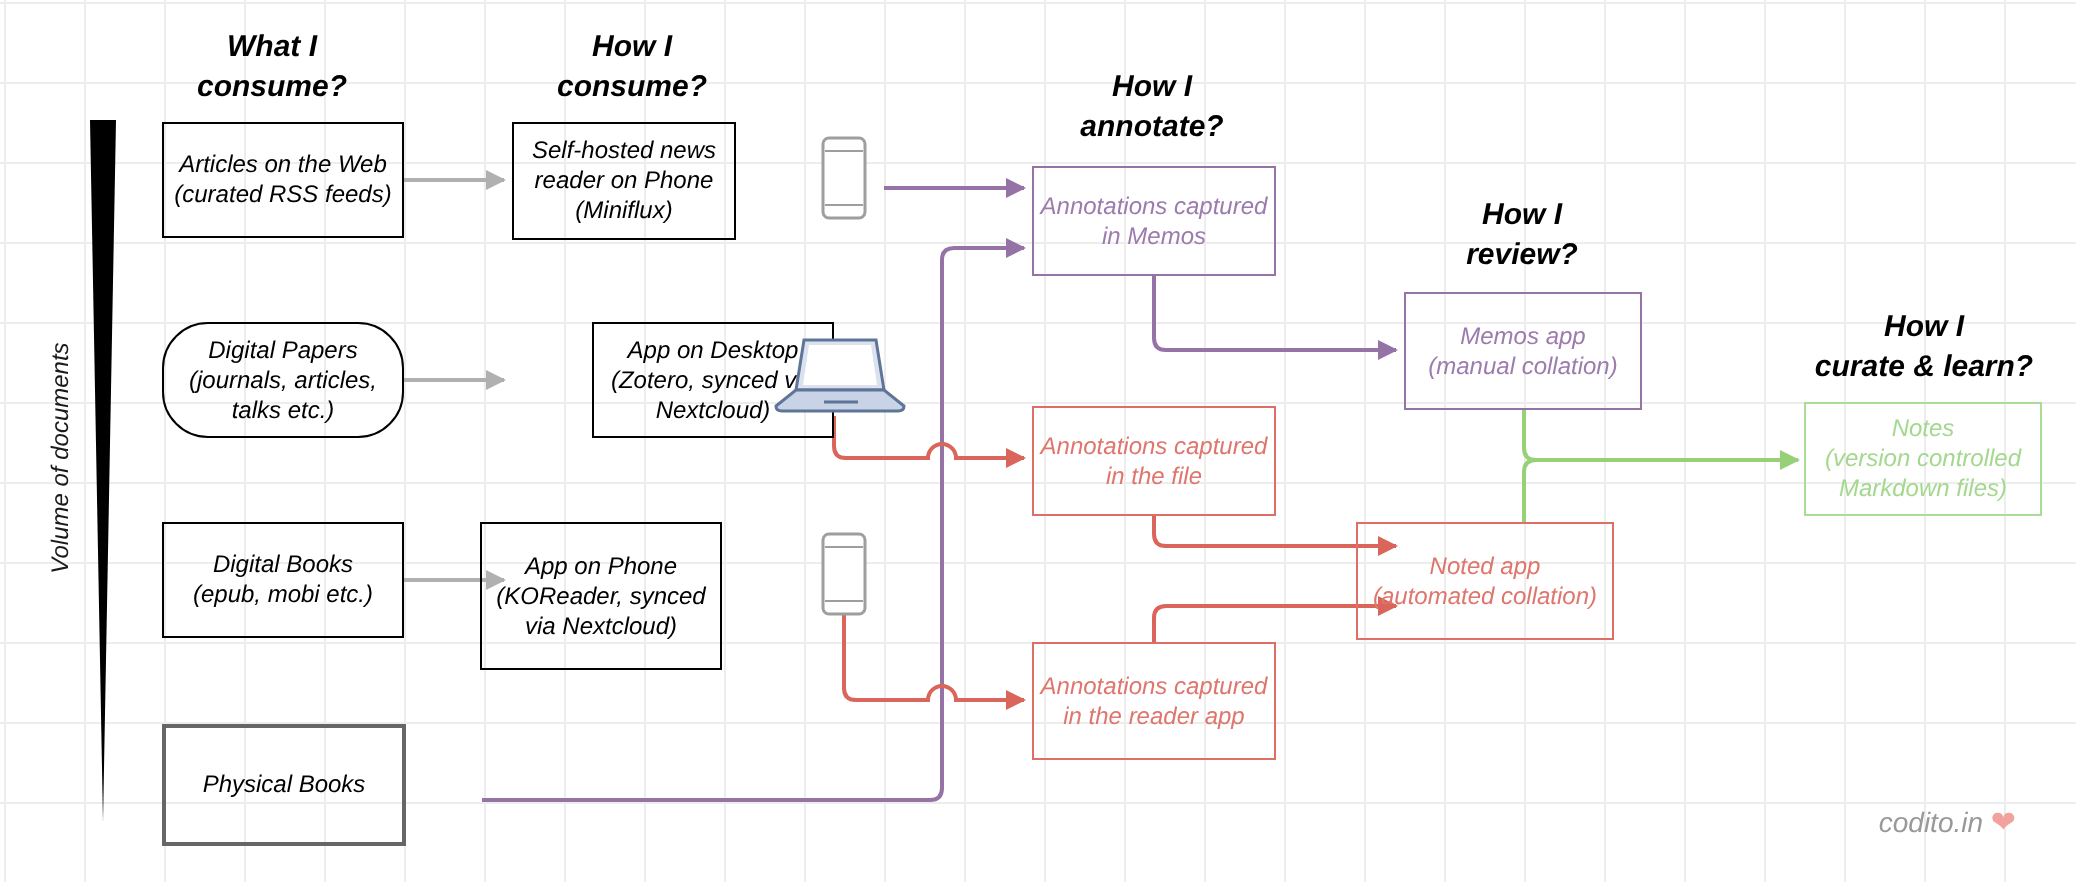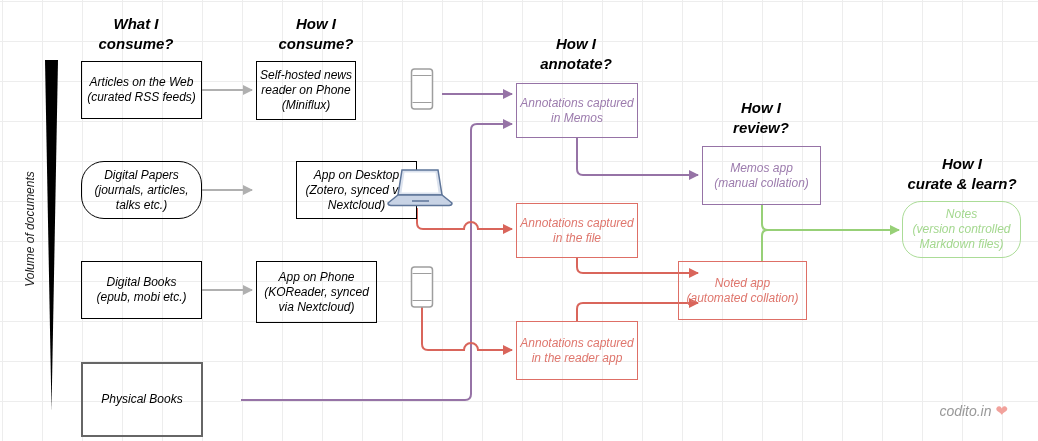--- a/index.html
+++ b/index.html
@@ -21,21 +21,21 @@
     font-size:15px; font-weight:bold; line-height:20px; color:#000;
     white-space:pre-line;
   }
   .box {
     position:absolute; display:flex; align-items:center; justify-content:center;
     text-align:center; font-size:12px; line-height:15px; white-space:pre-line;
     border:1px solid #000; color:#000; background:transparent; padding:2px;
   }
   .box.purple { border-color:#9673a6; color:#9c7bad; }
   .box.red    { border-color:#de6f66; color:#df766d; }
-  .box.green  { border-color:#abdc97; color:#a4d88f;border-radius:19px; }
+  .box.green  { border-color:#abdc97; color:#a4d88f; }
   .box.thickgray { border:2px solid #666; }
   .vlabel {
     position:absolute; left:-50px; top:221px; width:160px; height:16px;
     text-align:center; font-size:12px; color:#1a1a1a; line-height:16px;
     transform:rotate(-90deg);
   }
   .device { position:absolute; }
   .watermark {
     position:absolute; left:908px; top:402px; width:100px; text-align:right;
     font-size:14px; color:#999; line-height:18px;
@@ -95,29 +95,29 @@
 
   <div class="vlabel">Volume of documents</div>
 
   <div class="box" style="left:81px; top:61px; width:121px; height:58px;">Articles on the Web
 (curated RSS feeds)</div>
   <div class="box" style="left:81px; top:161px; width:121px; height:58px;border-radius:23px;">Digital Papers
 (journals, articles,
 talks etc.)</div>
   <div class="box" style="left:81px; top:261px; width:121px; height:58px;">Digital Books
 (epub, mobi etc.)</div>
-  <div class="box thickgray" style="left:81px; top:362px; width:122px; height:75px;">Physical Books</div>
+  <div class="box thickgray" style="left:81px; top:362px; width:122px; height:61px;">Physical Books</div>
 
-  <div class="box" style="left:256px; top:61px; width:100px; height:59px;">Self-hosted news
+  <div class="box" style="left:256px; top:61px; width:112px; height:59px;">Self-hosted news
 reader on Phone
 (Miniflux)</div>
   <div class="box" style="left:256px; top:161px; width:121px; height:58px;margin-left:40px;">App on Desktop
 (Zotero, synced via
 Nextcloud)</div>
-  <div class="box" style="left:256px; top:261px; width:121px; height:62px;">App on Phone
+  <div class="box" style="left:240px; top:261px; width:121px; height:74px;">App on Phone
 (KOReader, synced
 via Nextcloud)</div>
 
   <div class="device" style="left:409px; top:67px;">
     <svg width="26" height="44" viewBox="0 0 26 44">
       <rect x="2.5" y="2" width="21" height="40" rx="3" fill="#fff" stroke="#9e9e9e" stroke-width="1.5"></rect>
       <line x1="3.5" y1="8.5" x2="22.5" y2="8.5" stroke="#9e9e9e" stroke-width="1"></line>
       <line x1="3.5" y1="35.5" x2="22.5" y2="35.5" stroke="#9e9e9e" stroke-width="1"></line>
     </svg>
   </div>

